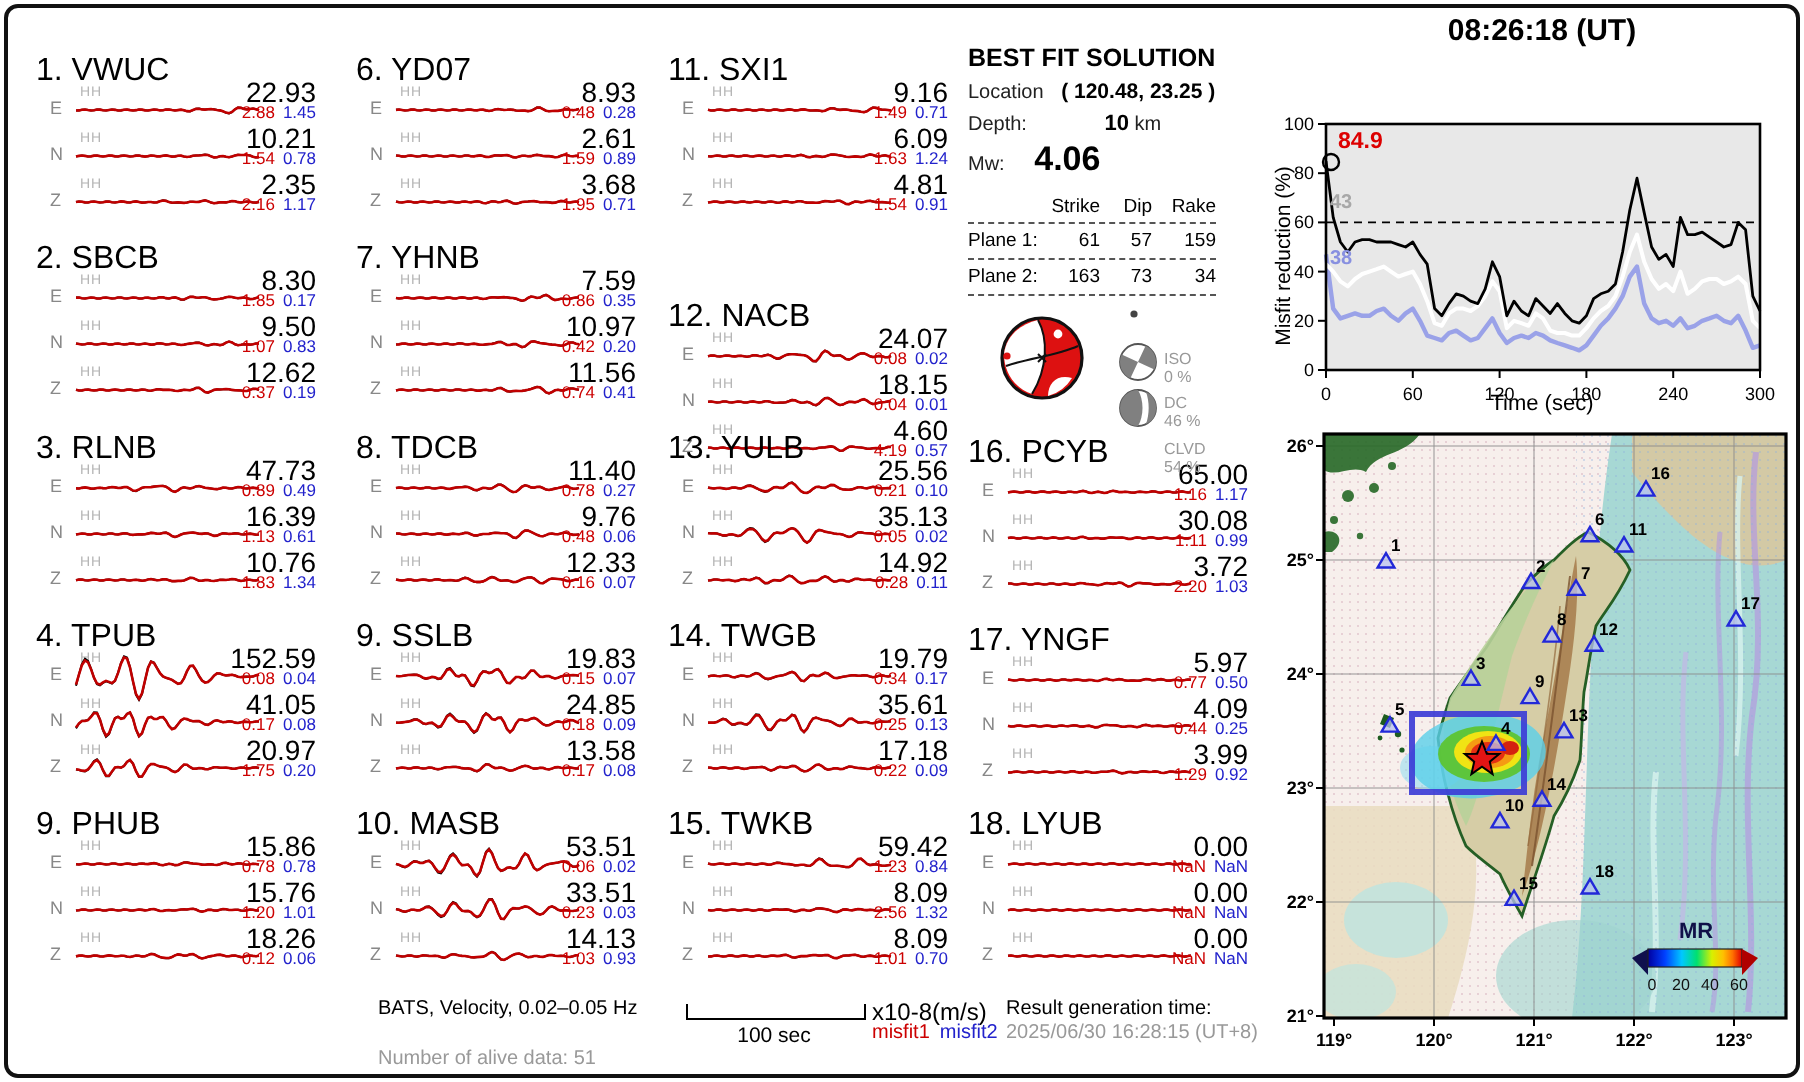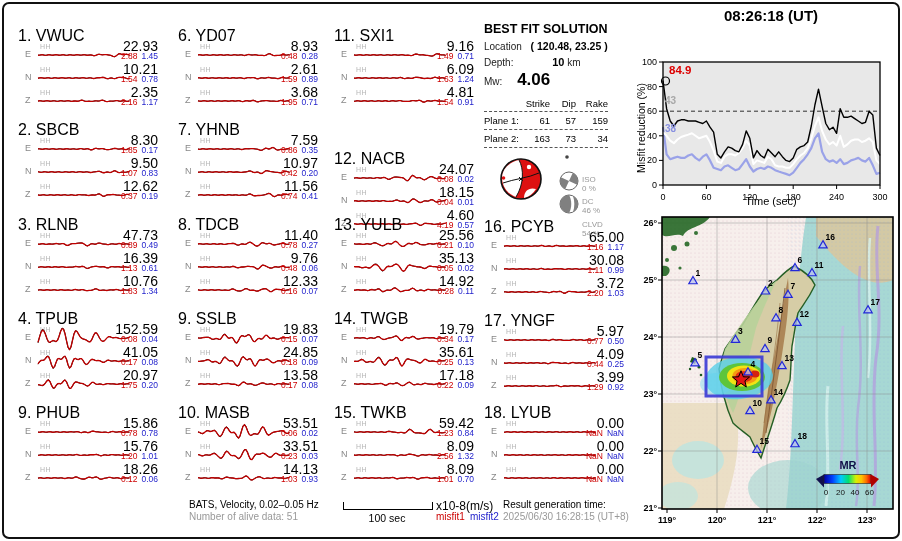--- a/index.html
+++ b/index.html
@@ -30,21 +30,21 @@
   .tc{position:absolute;text-align:right;}
   .c-strike{left:28px;width:38px;} .c-dip{left:70px;width:22px;} .c-rake{left:94px;width:30px;}
   .dash{position:absolute;left:0;width:124px;border-top:1.2px dashed #555;height:0;}
   .dec{position:absolute;left:98px;font-size:8px;color:#999;line-height:9px;white-space:nowrap;margin-top:27px;}
   .decsvg{position:absolute;}
   
   #datetime{position:absolute;left:658px;top:6px;width:226px;text-align:center;font-weight:bold;font-size:15px;line-height:20px;}
   
   .foot{position:absolute;white-space:nowrap;}
   .f1{left:189px;top:499px;font-size:10px;color:#000;}
-  .f2{left:189px;top:511px;font-size:10px;color:#999;}
+  .f2{left:189px;top:524px;font-size:10px;color:#999;}
   .sbar{position:absolute;left:343px;top:502px;width:88px;height:8px;border-left:1.2px solid #000;border-right:1.2px solid #000;}
   .sbar::after{content:"";position:absolute;left:0;right:0;bottom:0;border-bottom:1.2px solid #000;}
   .sbarlab{left:343px;top:512px;width:88px;text-align:center;font-size:10.5px;color:#000;}
   .f3{left:436px;top:499px;font-size:12px;color:#000;}
   .f4{left:436px;top:511px;font-size:10px;}
   .f4 .l1{color:#cc0000;margin-right:5px;} .f4 .l2{color:#2222cc;}
   .f5{left:503px;top:499px;font-size:10px;color:#000;}
   .f6{left:503px;top:511px;font-size:10px;color:#999;}
   svg text{font-family:"Liberation Sans","DejaVu Sans",sans-serif;}
 </style>

